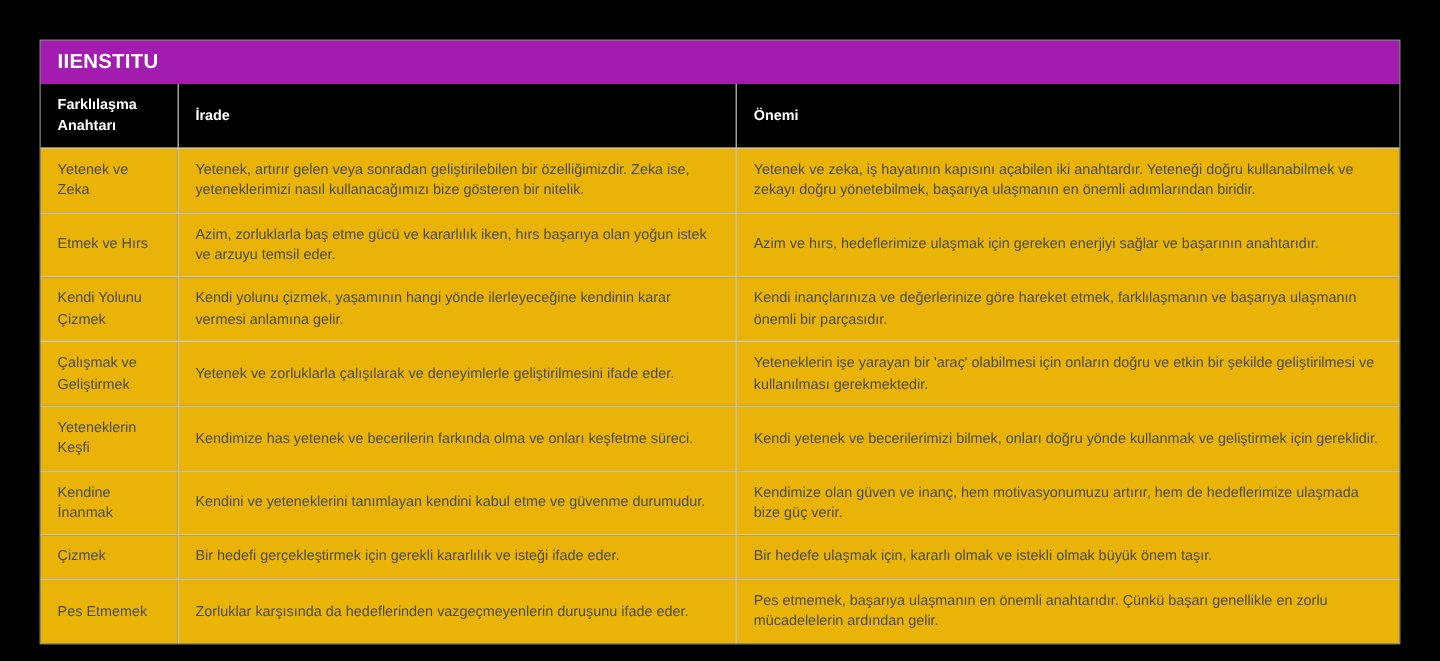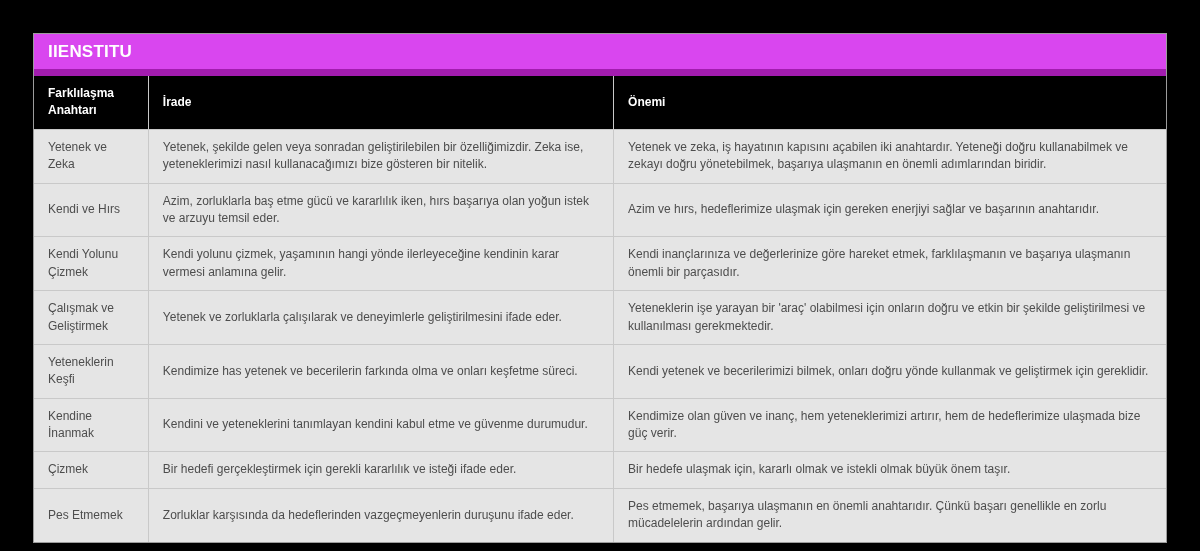--- a/index.html
+++ b/index.html
@@ -10,27 +10,27 @@
     overflow: hidden;
   }
   .table-wrap {
     position: absolute;
     left: 33px; top: 33px;
     width: 1134px;
     border: 1px solid #9c9c9c;
     background: #000000;
   }
   .title-row {
-    background: #d946ef;
+    background: #a21caf;
     color: #ffffff;
     font-size: 17px;
     font-weight: 700;
     letter-spacing: 0.2px;
     padding: 8px 14px 7px 14px;
-    border-bottom: 7px solid #a21caf;
+    border-bottom: 1px solid #a21caf;
   }
   table.key-table {
     width: 100%;
     border-collapse: collapse;
     border-style: hidden; 
     table-layout: fixed;
   }
   table.key-table th, table.key-table td {
     border: 1px solid #c9c9c9;
     text-align: left;
@@ -40,21 +40,21 @@
     padding: 7px 14px;
   }
   table.key-table th {
     background: #000000;
     color: #ffffff;
     font-weight: 700;
     padding-top: 9px;
     padding-bottom: 9px;
   }
   table.key-table td {
-    background: #e5e5e5;
+    background: #eab308;
     color: #4d4d4d;
     padding-top: 9px;
     padding-bottom: 9px;
   }
   col.c-key   { width: 10.1%; }
   col.c-tanim { width: 41.1%; }
   col.c-onemi { width: 48.8%; }
 </style>
 </head>
 <body>
@@ -72,25 +72,25 @@
     <thead>
       <tr>
         <th>Farklılaşma Anahtarı</th>
         <th>İrade</th>
         <th>Önemi</th>
       </tr>
     </thead>
     <tbody>
       <tr>
         <td>Yetenek ve Zeka</td>
-        <td>Yetenek, şekilde gelen veya sonradan geliştirilebilen bir özelliğimizdir. Zeka ise, yeteneklerimizi nasıl kullanacağımızı bize gösteren bir nitelik.</td>
+        <td>Yetenek, artırır gelen veya sonradan geliştirilebilen bir özelliğimizdir. Zeka ise, yeteneklerimizi nasıl kullanacağımızı bize gösteren bir nitelik.</td>
         <td>Yetenek ve zeka, iş hayatının kapısını açabilen iki anahtardır. Yeteneği doğru kullanabilmek ve zekayı doğru yönetebilmek, başarıya ulaşmanın en önemli adımlarından biridir.</td>
       </tr>
       <tr>
-        <td>Kendi ve Hırs</td>
+        <td>Etmek ve Hırs</td>
         <td>Azim, zorluklarla baş etme gücü ve kararlılık iken, hırs başarıya olan yoğun istek ve arzuyu temsil eder.</td>
         <td>Azim ve hırs, hedeflerimize ulaşmak için gereken enerjiyi sağlar ve başarının anahtarıdır.</td>
       </tr>
       <tr>
         <td>Kendi Yolunu Çizmek</td>
         <td>Kendi yolunu çizmek, yaşamının hangi yönde ilerleyeceğine kendinin karar vermesi anlamına gelir.</td>
         <td>Kendi inançlarınıza ve değerlerinize göre hareket etmek, farklılaşmanın ve başarıya ulaşmanın önemli bir parçasıdır.</td>
       </tr>
       <tr>
         <td>Çalışmak ve Geliştirmek</td>
@@ -98,21 +98,21 @@
         <td>Yeteneklerin işe yarayan bir 'araç' olabilmesi için onların doğru ve etkin bir şekilde geliştirilmesi ve kullanılması gerekmektedir.</td>
       </tr>
       <tr>
         <td>Yeteneklerin Keşfi</td>
         <td>Kendimize has yetenek ve becerilerin farkında olma ve onları keşfetme süreci.</td>
         <td>Kendi yetenek ve becerilerimizi bilmek, onları doğru yönde kullanmak ve geliştirmek için gereklidir.</td>
       </tr>
       <tr>
         <td>Kendine İnanmak</td>
         <td>Kendini ve yeteneklerini tanımlayan kendini kabul etme ve güvenme durumudur.</td>
-        <td>Kendimize olan güven ve inanç, hem yeteneklerimizi artırır, hem de hedeflerimize ulaşmada bize güç verir.</td>
+        <td>Kendimize olan güven ve inanç, hem motivasyonumuzu artırır, hem de hedeflerimize ulaşmada bize güç verir.</td>
       </tr>
       <tr>
         <td>Çizmek</td>
         <td>Bir hedefi gerçekleştirmek için gerekli kararlılık ve isteği ifade eder.</td>
         <td>Bir hedefe ulaşmak için, kararlı olmak ve istekli olmak büyük önem taşır.</td>
       </tr>
       <tr>
         <td>Pes Etmemek</td>
         <td>Zorluklar karşısında da hedeflerinden vazgeçmeyenlerin duruşunu ifade eder.</td>
         <td>Pes etmemek, başarıya ulaşmanın en önemli anahtarıdır. Çünkü başarı genellikle en zorlu mücadelelerin ardından gelir.</td>

